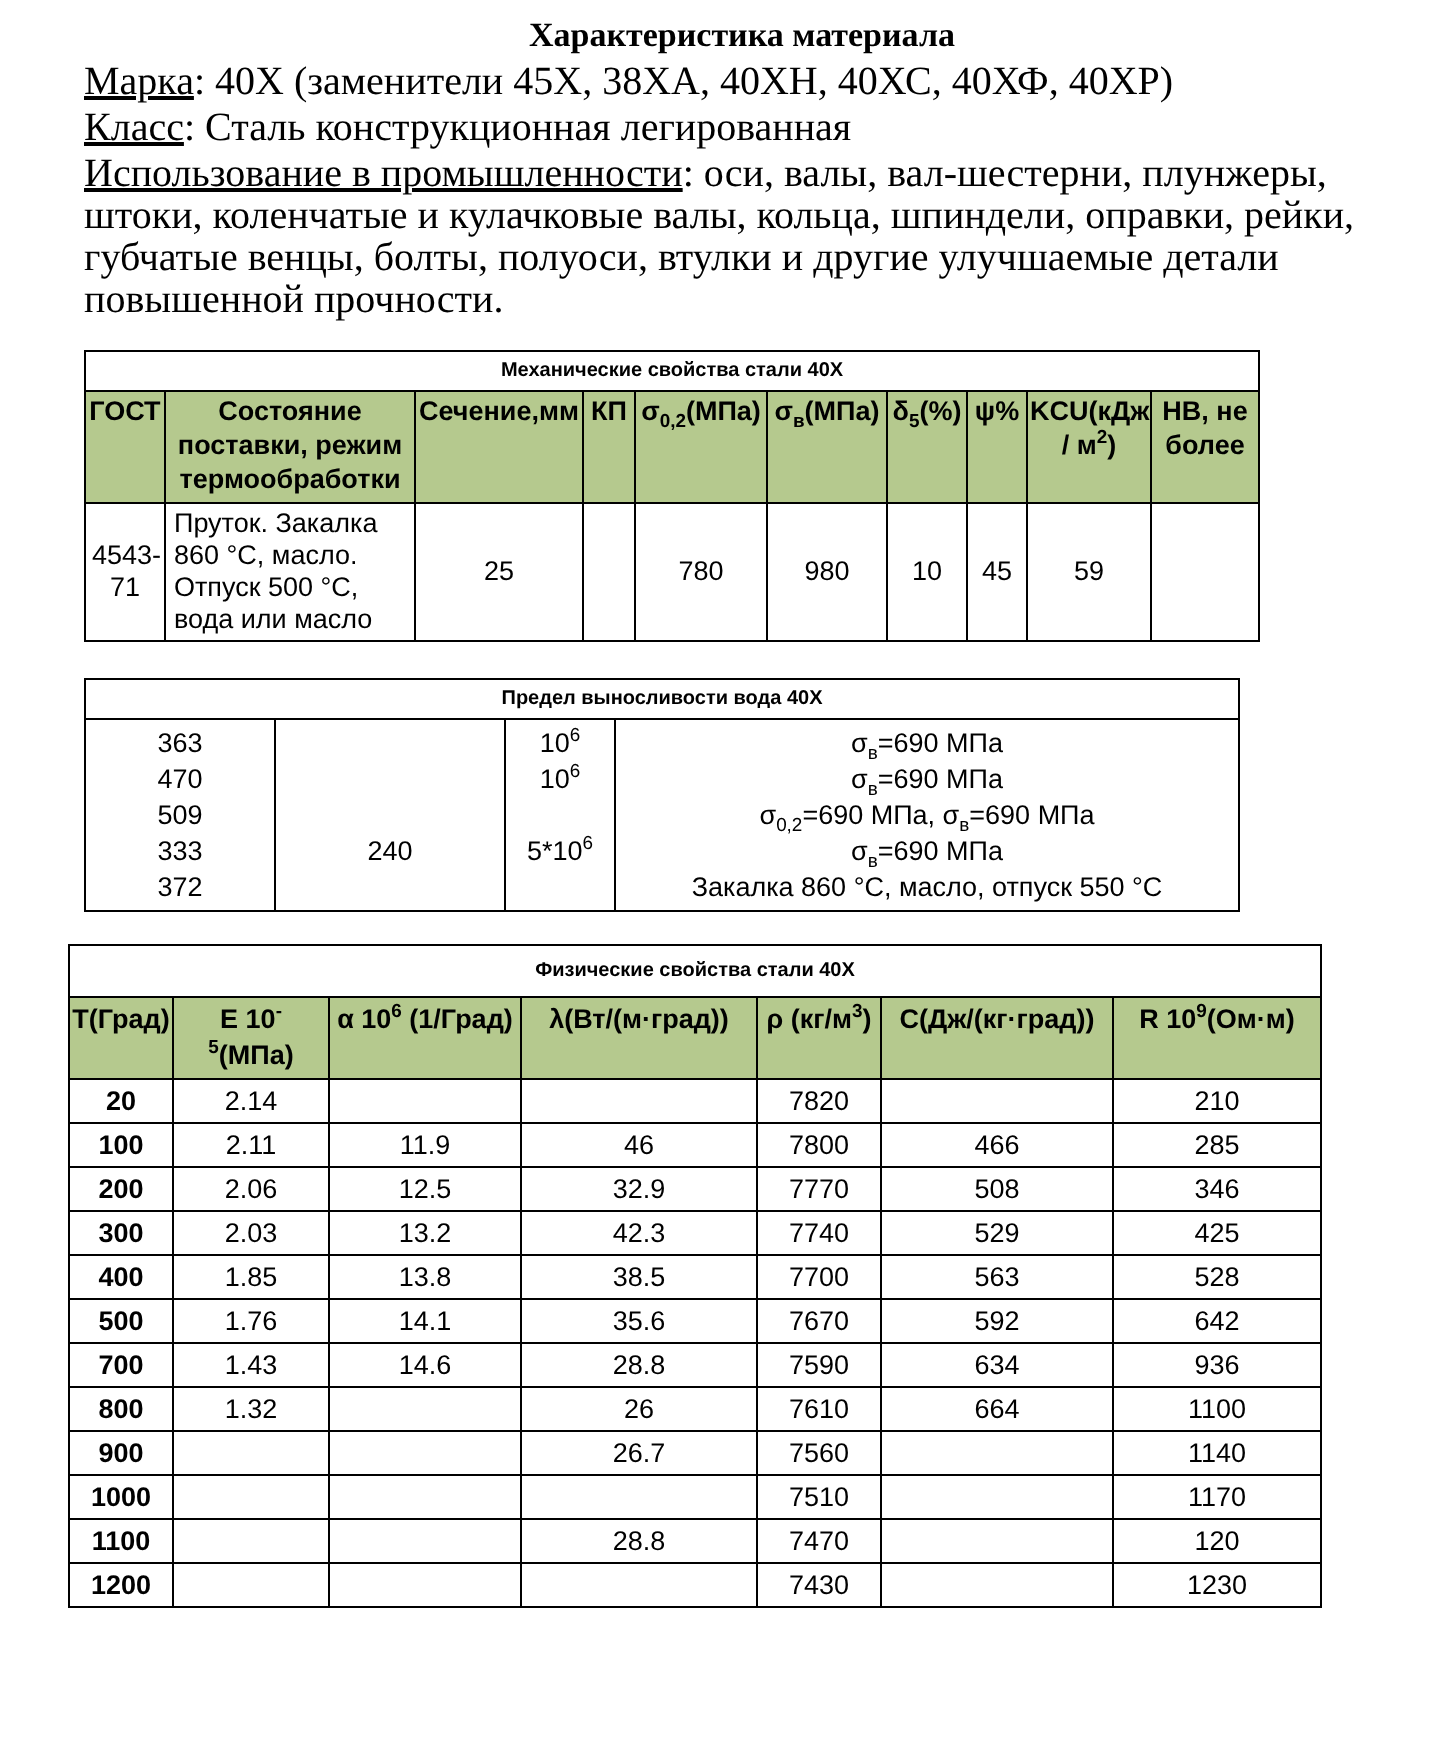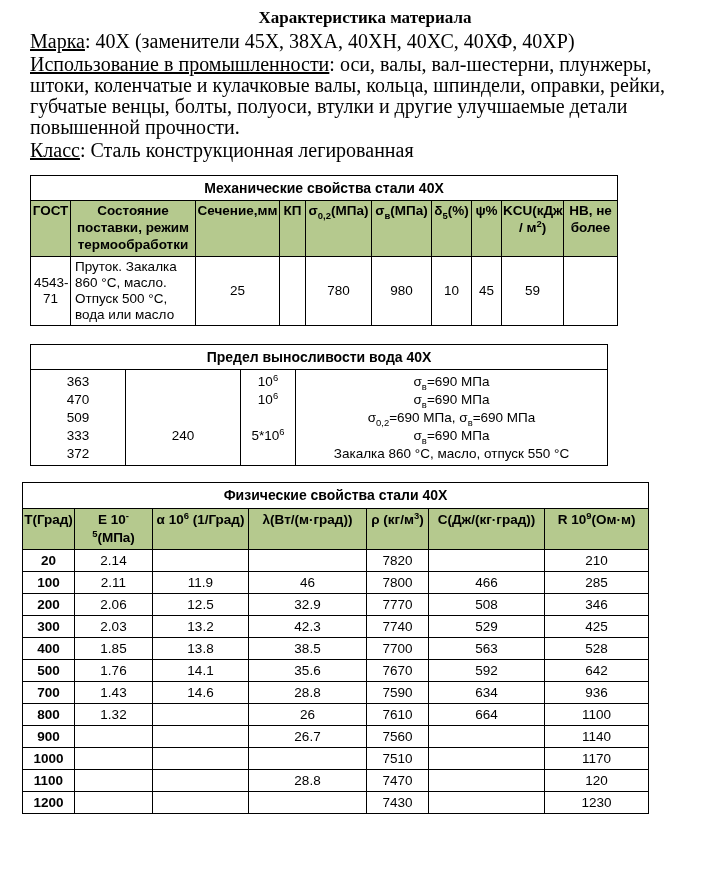--- a/index.html
+++ b/index.html
@@ -1,38 +1,38 @@
 <!DOCTYPE html>
 <html style="--table-header-bg: #b5c98e;"><head>
 <meta charset="utf-8">
 <style>
   html, body { margin: 0; padding: 0; background: #fff; color: #000; }
   body {
     width: 728px; height: 874px; overflow: hidden;
     font-family: "Liberation Serif", serif;
   }
-  .page { padding: 5px 28px 0 30px; }
+  .page { padding: 5px 28px 0 42px; }
 
   .doc-title {
     text-align: center; font-weight: bold; font-size: 17px;
     margin: 2px 0 0 0; line-height: 22px;
   }
   .intro { font-size: 20px; line-height: 21px; margin: 2px 0; }
   .u { text-decoration: underline; }
 
   table {
     border-collapse: collapse; table-layout: fixed;
     font-family: "Liberation Sans", sans-serif; font-size: 13.5px;
     color: #000;
   }
   th, td { border: 1px solid #000; padding: 2px 3px; }
   sub, sup { font-size: 0.7em; line-height: 0; }
 
   .tbl-title {
-    font-weight: bold; font-size: 14px; text-align: center;
+    font-weight: bold; font-size: 10px; text-align: center;
     background: #fff; padding: 4px 2px;
   }
   .hdr th {
     background: var(--table-header-bg, #b5c98e);
     font-weight: bold; text-align: center; vertical-align: top;
     line-height: 1.25; padding: 2px 1px;
   }
 
   
   .mech { width: 587px; margin-top: 14px; }
@@ -53,23 +53,23 @@
 </style>
 </head>
 <body>
 
 <div class="page">
 
   <div class="doc-title">Характеристика материала</div>
 
   <p class="intro"><span class="u">Марка</span><span>: 40Х (заменители 45Х, 38ХА, 40ХН, 40ХС, 40ХФ, 40ХР)</span></p>
 
+  <p class="intro"><span class="u">Класс</span><span>: Сталь конструкционная легированная</span></p>
+
   <p class="intro"><span class="u">Использование в промышленности</span><span>: оси, валы, вал-шестерни, плунжеры, штоки, коленчатые и кулачковые валы, кольца, шпиндели, оправки, рейки, губчатые венцы, болты, полуоси, втулки и другие улучшаемые детали повышенной прочности.</span></p>
-
-  <p class="intro"><span class="u">Класс</span><span>: Сталь конструкционная легированная</span></p>
 
   <table class="tbl mech">
     <colgroup>
       <col style="width:40px">
         <col style="width:125px">
         <col style="width:84px">
       <col style="width:26px">
         <col style="width:66px">
         <col style="width:60px">
       <col style="width:40px">

